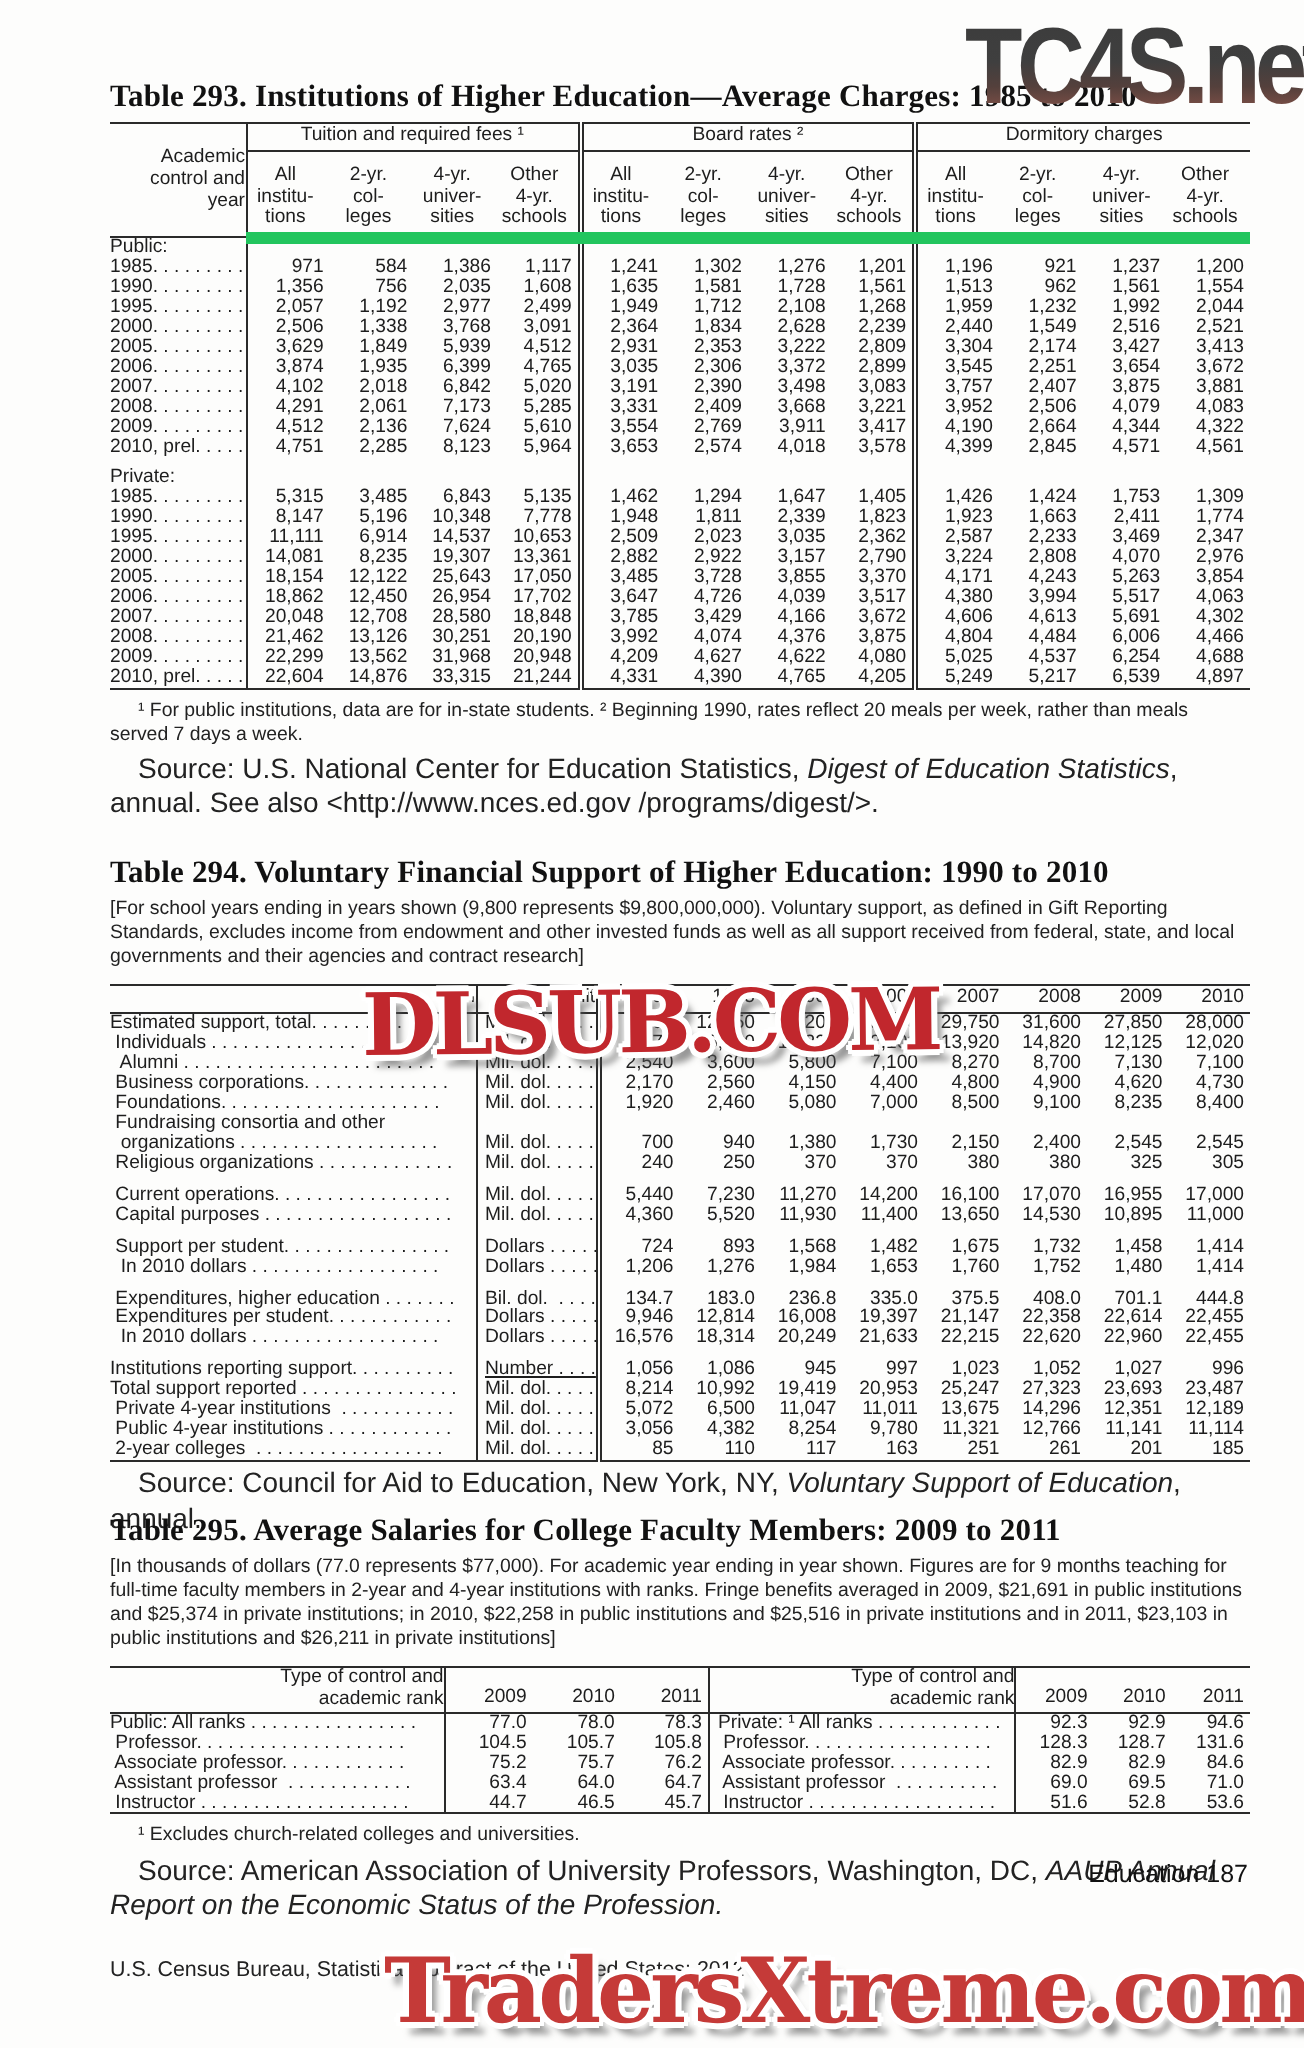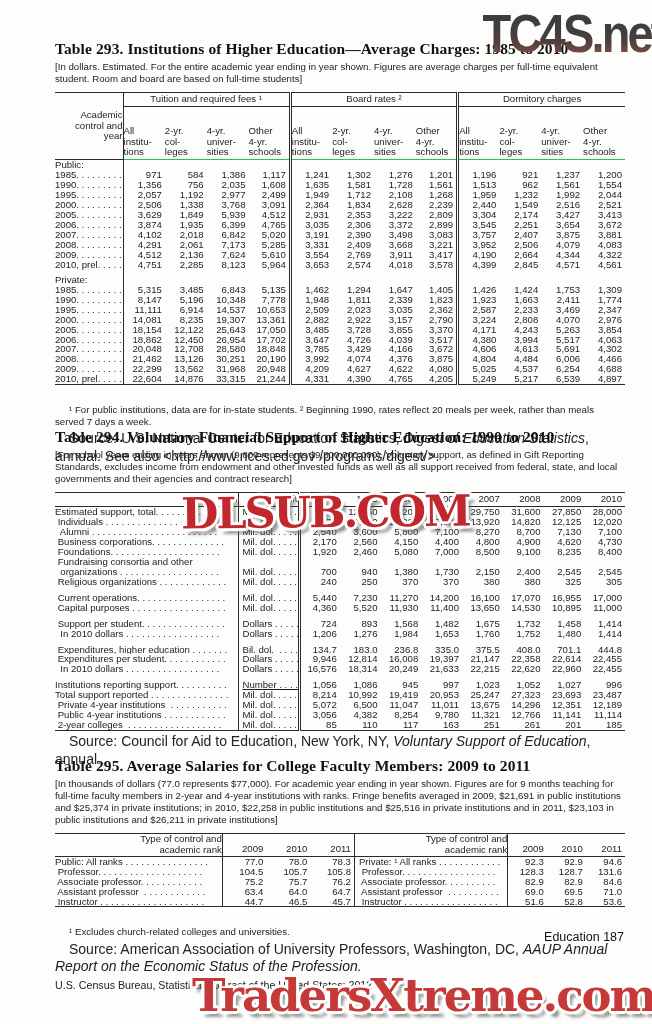--- a/index.html
+++ b/index.html
@@ -3,29 +3,29 @@
 <meta charset="utf-8">
 <style>
   *{box-sizing:border-box}
   html,body{margin:0;padding:0}
   body{background:#777;font-family:"Liberation Sans",sans-serif}
   .page{position:relative;width:652px;height:1024px;margin:0 auto;background:#fdfdfc;overflow:hidden;color:#1d1d1d}
   .sec{position:absolute;left:55px;width:570px}
   #s293{top:40px} #s294{top:428px} #s295{top:757px}
   h2.ttl{font-family:"Liberation Serif",serif;font-weight:bold;font-size:15.5px;line-height:1.1;margin:0 0 4px 0;color:#111;letter-spacing:.1px}
   p.note{font-size:9.7px;line-height:1.24;margin:0 0 7px 0;color:#222}
-  p.fn{font-size:9.7px;line-height:1.24;margin:19px 0 0 0;color:#222;text-indent:14px}
+  p.fn{font-size:9.7px;line-height:1.24;margin:5px 0 0 0;color:#222;text-indent:14px}
   p.src{font-size:14px;line-height:1.24;margin:2px 0 0 0;color:#222;text-indent:14px}
   table{border-collapse:collapse;width:100%;table-layout:fixed;font-size:9.6px;color:#1d1d1d}
   th,td{padding:0;font-weight:normal;overflow:hidden;vertical-align:bottom}
   td{line-height:1.04;white-space:pre}
   .tbl{border-top:1.5px solid #2a2a2a;border-bottom:1.5px solid #2a2a2a}
   thead th{line-height:1.12}
   .ctr{text-align:right;white-space:pre-line;vertical-align:middle}
-  .sub{text-align:left;white-space:pre-line;padding:19px 3px 1px 0;border-bottom:1px solid #22c55e}
+  .sub{text-align:center;white-space:pre-line;padding:7px 3px 1px 0;border-bottom:6px solid #22c55e}
   .grp{text-align:center;border-bottom:1px solid #2a2a2a;padding:1px 0}
   .b1{border-right:1px solid #2a2a2a}
   .gs{border-left:3px double #2a2a2a}
   td.num{text-align:right;padding-right:3px}
   td.lbl{text-align:left}
   td.ind{padding-left:4px}
   tr.gap td{padding-top:6px}
   tr.secgap td{padding-top:5px}
   .yr{text-align:right;padding:1px 3px 1px 0;border-bottom:1px solid #2a2a2a;vertical-align:bottom}
   .hcell{border-bottom:1px solid #2a2a2a}
@@ -43,21 +43,20 @@
 </style>
 </head>
 <body>
 
 <div class="page">
 
   <div class="wm wm-top">TC4S.net</div>
 
   <div class="sec" id="s293">
     <h2 class="ttl">Table 293. Institutions of Higher Education—Average Charges: 1985 to 2010</h2>
-    <p class="note">[In dollars. Estimated. For the entire academic year ending in year shown. Figures are average charges per full-time equivalent student. Room and board are based on full-time students]</p>
     <table class="tbl">
       <colgroup>
           <col style="width:68px">
           <col span="12">
         </colgroup>
       <thead>
         <tr>
           <th class="ctr b1" rowspan="2" style="border-bottom:1px solid #2a2a2a">Academic
 control and
 year</th>

